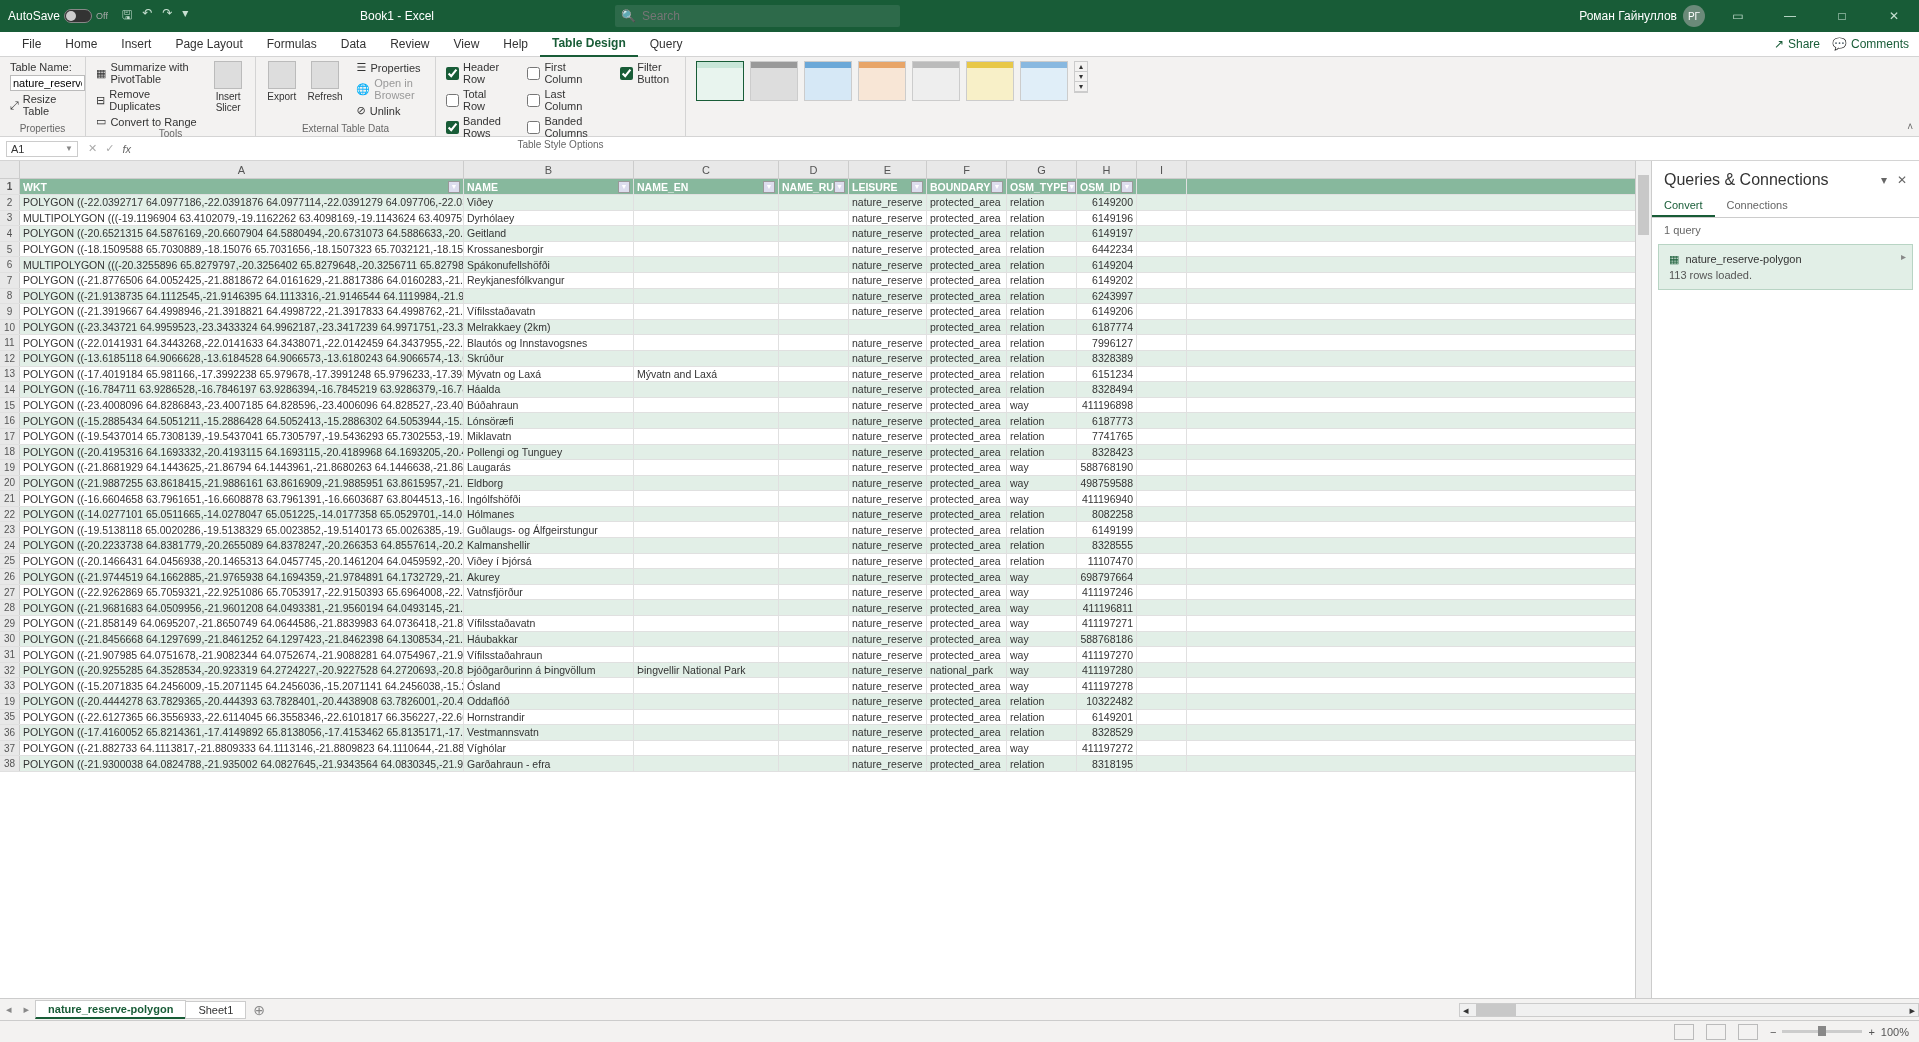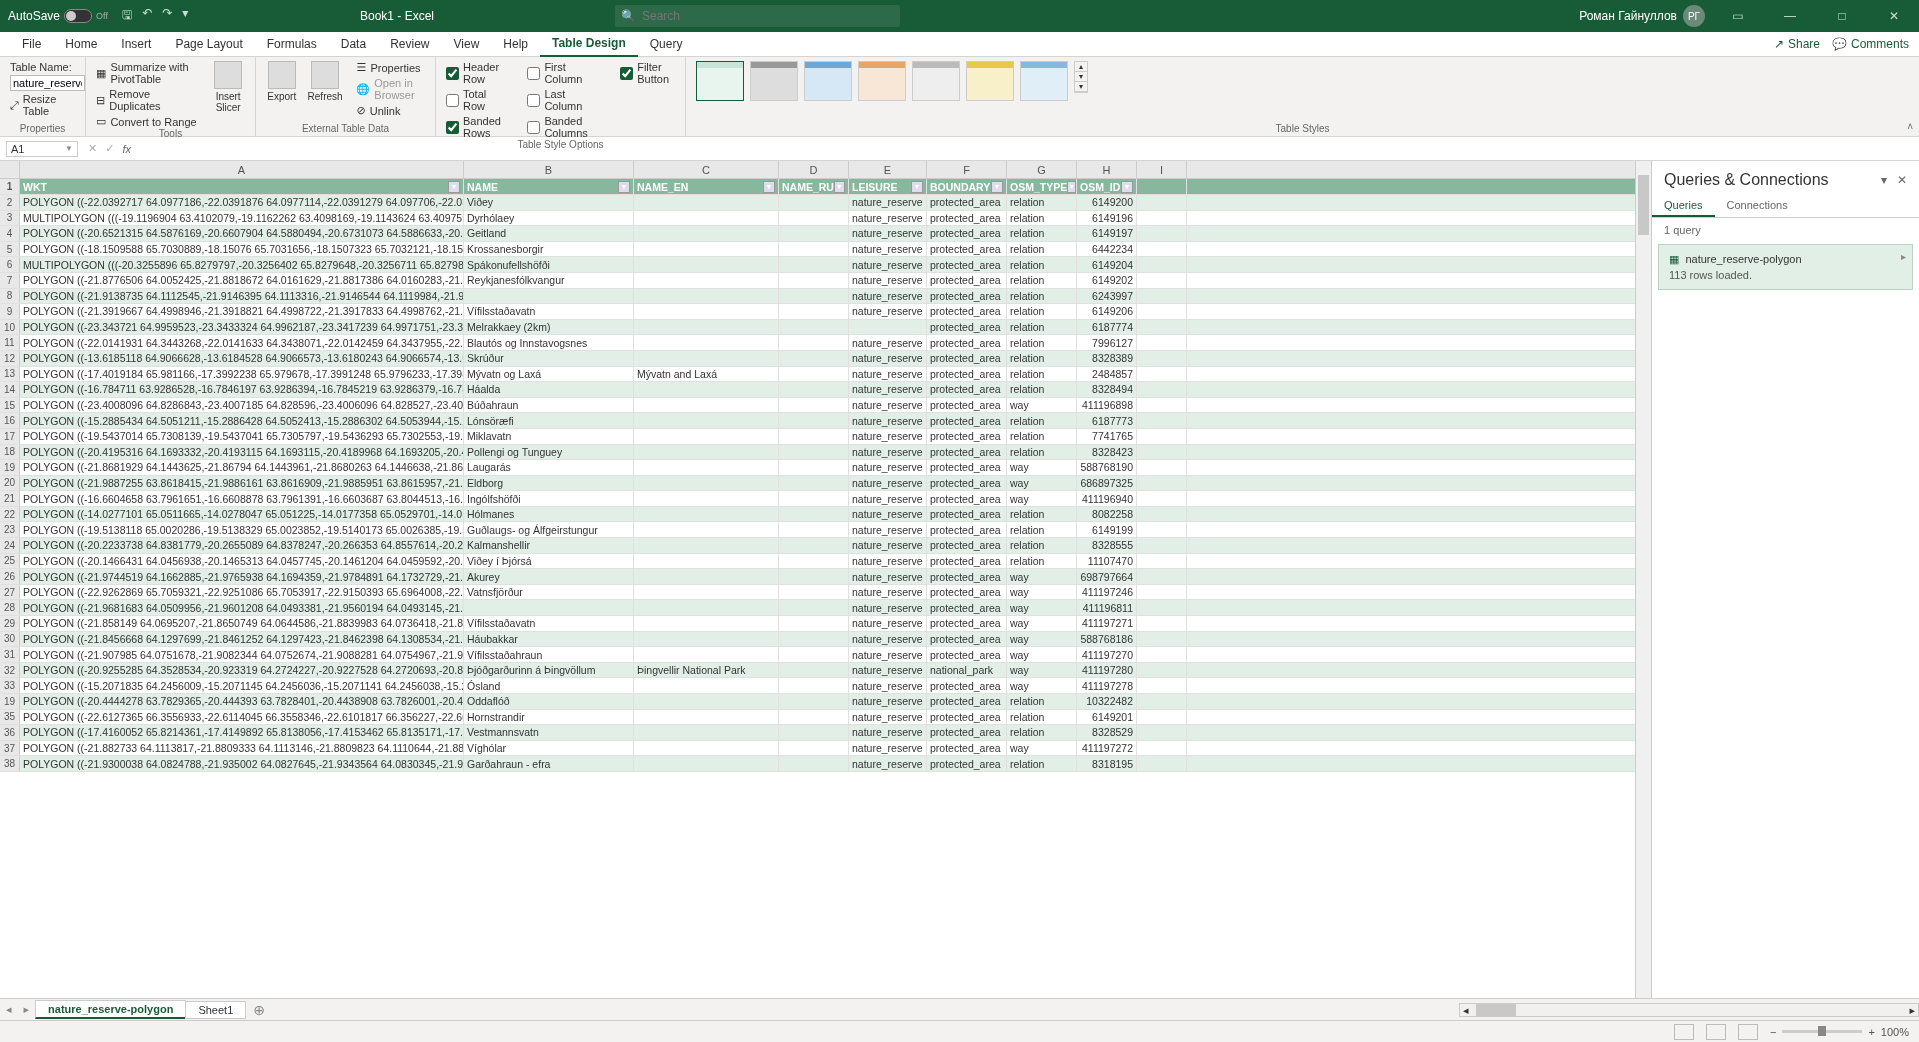--- a/index.html
+++ b/index.html
@@ -261,21 +261,20 @@
       <div class="style-sw orange"></div>
       <div class="style-sw lgray"></div>
       <div class="style-sw yellow"></div>
       <div class="style-sw lblue"></div>
       <div class="style-scroll">
           <div>▴</div>
           <div>▾</div>
           <div>▾</div>
         </div>
     </div>
-    <div class="label">Table Styles</div>
   </div>
   <span class="collapse-btn">˄</span>
 </div>
 
 <div class="formula-bar">
   <div class="name-box">
       <span>A1</span>
       <span style="color:#888;font-size:8px">▼</span>
     </div>
   <div class="fx-btns">
@@ -447,21 +446,21 @@
         </div>
         <div class="row ">
           <div class="rn">13</div>
           <div class="cell" style="width:444px">POLYGON ((-17.4019184 65.981166,-17.3992238 65.979678,-17.3991248 65.9796233,-17.398753</div>
           <div class="cell" style="width:170px">Mývatn og Laxá</div>
           <div class="cell" style="width:145px">Mývatn and Laxá</div>
           <div class="cell" style="width:70px"></div>
           <div class="cell" style="width:78px">nature_reserve</div>
           <div class="cell" style="width:80px">protected_area</div>
           <div class="cell" style="width:70px">relation</div>
-          <div class="cell num" style="width:60px">2484857</div>
+          <div class="cell num" style="width:60px">6151234</div>
           <div class="cell" style="width:50px"></div>
         </div>
         <div class="row odd">
           <div class="rn">14</div>
           <div class="cell" style="width:444px">POLYGON ((-16.784711 63.9286528,-16.7846197 63.9286394,-16.7845219 63.9286379,-16.78437</div>
           <div class="cell" style="width:170px">Háalda</div>
           <div class="cell" style="width:145px"></div>
           <div class="cell" style="width:70px"></div>
           <div class="cell" style="width:78px">nature_reserve</div>
           <div class="cell" style="width:80px">protected_area</div>
@@ -531,21 +530,21 @@
         </div>
         <div class="row odd">
           <div class="rn">20</div>
           <div class="cell" style="width:444px">POLYGON ((-21.9887255 63.8618415,-21.9886161 63.8616909,-21.9885951 63.8615957,-21.9885</div>
           <div class="cell" style="width:170px">Eldborg</div>
           <div class="cell" style="width:145px"></div>
           <div class="cell" style="width:70px"></div>
           <div class="cell" style="width:78px">nature_reserve</div>
           <div class="cell" style="width:80px">protected_area</div>
           <div class="cell" style="width:70px">way</div>
-          <div class="cell num" style="width:60px">686897325</div>
+          <div class="cell num" style="width:60px">498759588</div>
           <div class="cell" style="width:50px"></div>
         </div>
         <div class="row ">
           <div class="rn">21</div>
           <div class="cell" style="width:444px">POLYGON ((-16.6604658 63.7961651,-16.6608878 63.7961391,-16.6603687 63.8044513,-16.6392</div>
           <div class="cell" style="width:170px">Ingólfshöfði</div>
           <div class="cell" style="width:145px"></div>
           <div class="cell" style="width:70px"></div>
           <div class="cell" style="width:78px">nature_reserve</div>
           <div class="cell" style="width:80px">protected_area</div>
@@ -764,21 +763,21 @@
     </div>
   <div class="queries-pane">
     <div class="qp-hdr">
       <h2>Queries &amp; Connections</h2>
       <div class="ctl">
           <span>▾</span>
           <span>✕</span>
         </div>
     </div>
     <div class="qp-tabs">
-      <div class="qp-tab active">Queries</div>
+      <div class="qp-tab active">Convert</div>
       <div class="qp-tab">Connections</div>
     </div>
     <div class="qp-count">1 query</div>
     <div class="qp-item">
       <div><span class="ico">▦</span><span>nature_reserve-polygon</span></div>
       <div style="color:#555">113 rows loaded.</div>
       <span class="ext">▸</span>
     </div>
   </div>
 </div>

